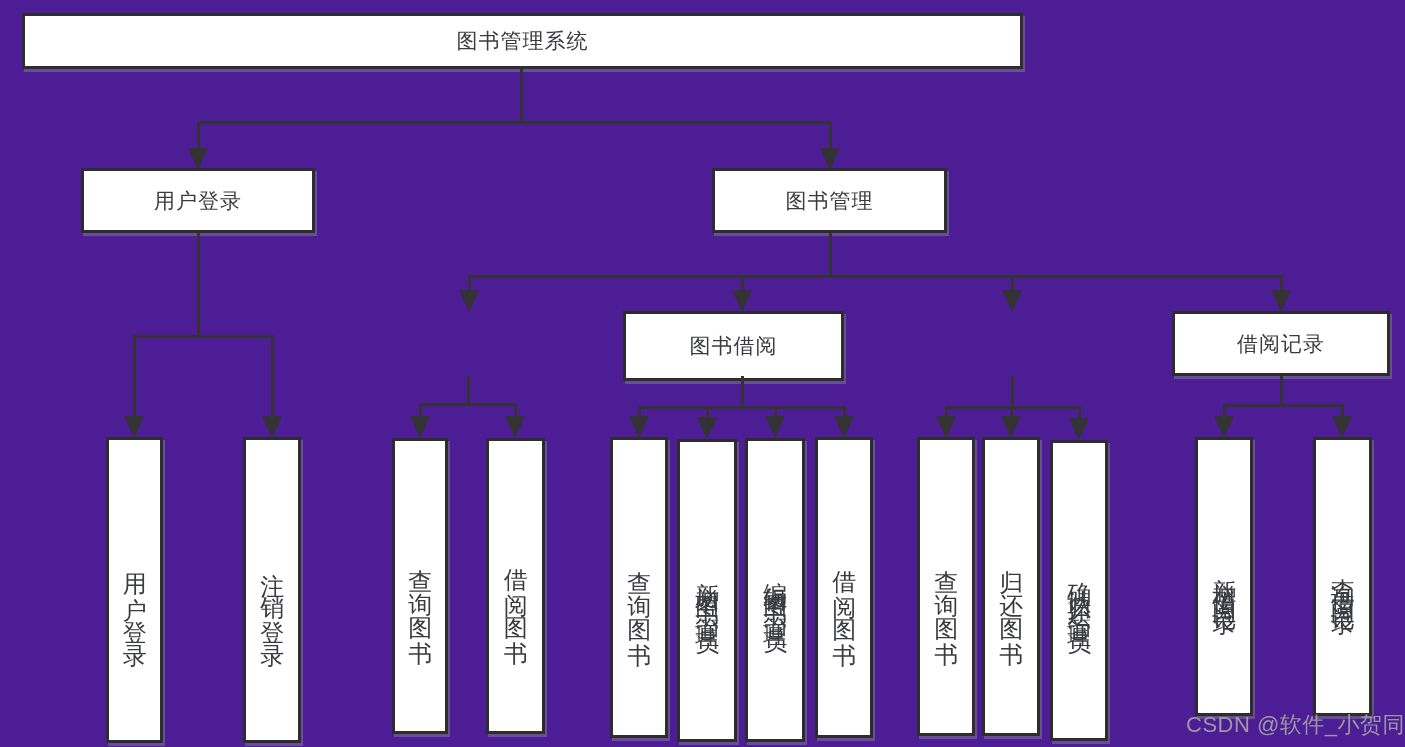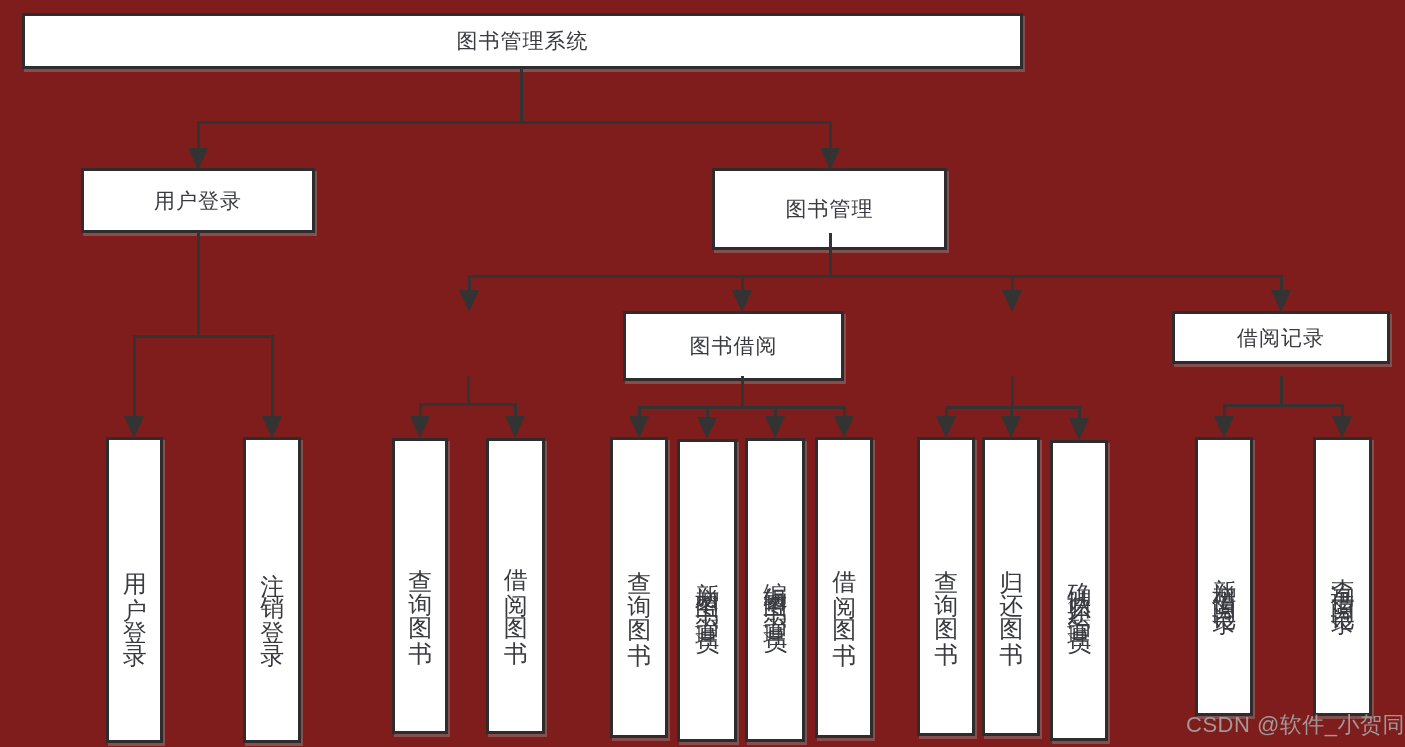--- a/index.html
+++ b/index.html
@@ -1,17 +1,17 @@
 <!DOCTYPE html>
 <html><head>
 <meta charset="utf-8">
 <style>
   html,body{margin:0;padding:0;background:#ffffff;}
   .canvas{
-    position:relative;width:1405px;height:747px;background:#7f1d1d;overflow:hidden;
+    position:relative;width:1405px;height:747px;background:#4c1d95;overflow:hidden;
     font-family:"Liberation Sans","DejaVu Sans",sans-serif;color:#3a3b40;
   }
   .box{
     position:absolute;background:#ffffff;border:3px solid #2d2d2d;box-sizing:border-box;
     display:flex;align-items:center;justify-content:center;
     box-shadow:2px 3px 0 rgba(150,150,150,.40);
   }
   .hbox{font-size:21px;letter-spacing:1px;white-space:nowrap;}
   .leaf .vtext{
     writing-mode:vertical-rl;text-orientation:mixed;
@@ -36,28 +36,28 @@
 
 <div class="canvas">
 
   <div class="box hbox" style="left:22px;top:13px;width:1001px;height:56px;">
     <span>图书管理系统</span>
   </div>
 
   <div class="box hbox" style="left:81px;top:168px;width:234px;height:65px;">
     <span>用户登录</span>
   </div>
-  <div class="box hbox" style="left:712px;top:168px;width:235px;height:82px;">
+  <div class="box hbox" style="left:712px;top:168px;width:235px;height:65px;">
     <span>图书管理</span>
   </div>
 
   <div class="box hbox" style="left:623px;top:311px;width:221px;height:70px;">
     <span>图书借阅</span>
   </div>
-  <div class="box hbox" style="left:1172px;top:311px;width:218px;height:53px;">
+  <div class="box hbox" style="left:1172px;top:311px;width:218px;height:65px;">
     <span>借阅记录</span>
   </div>
 
   <div class="box leaf" style="left:106px;top:437px;width:57px;height:306px;">
     <span class="vtext loose">用户登录</span>
   </div>
   <div class="box leaf" style="left:243px;top:437px;width:58px;height:306px;">
     <span class="vtext loose">注销登录</span>
   </div>
 

